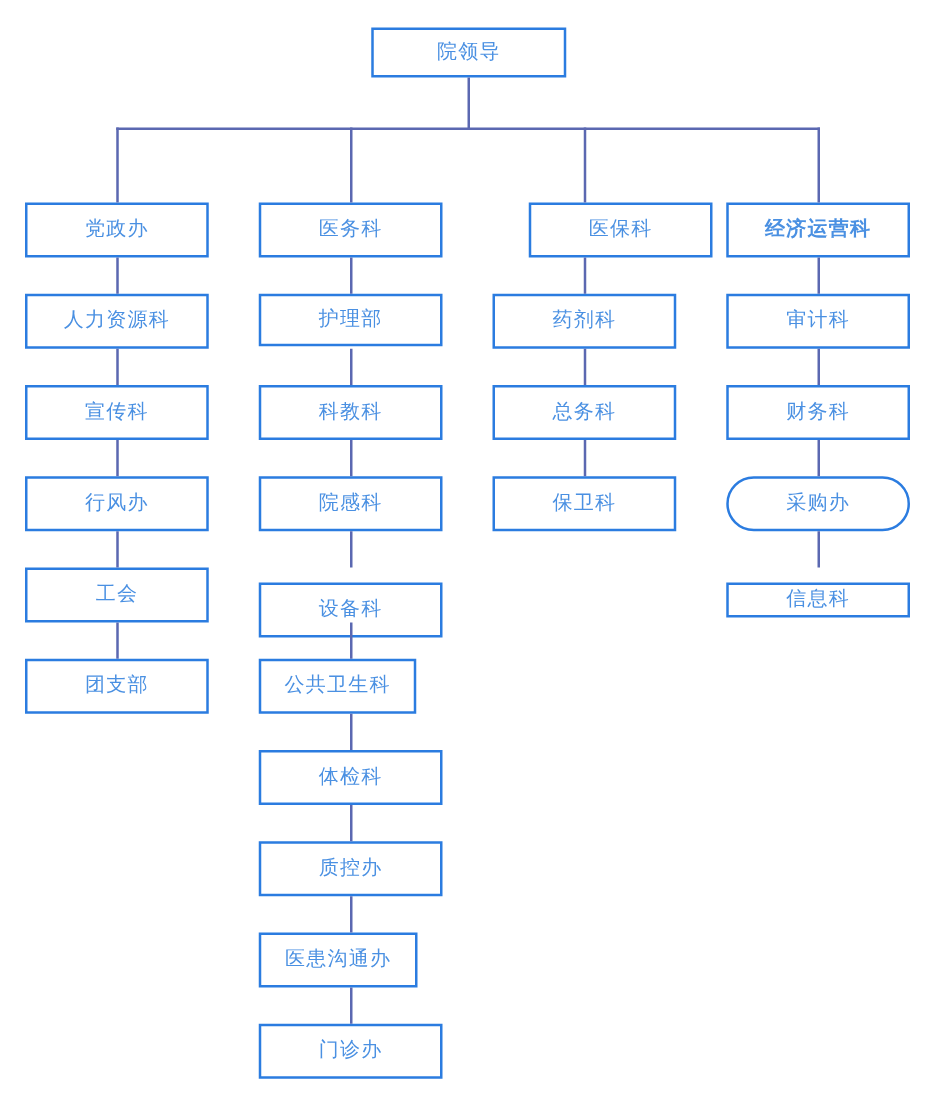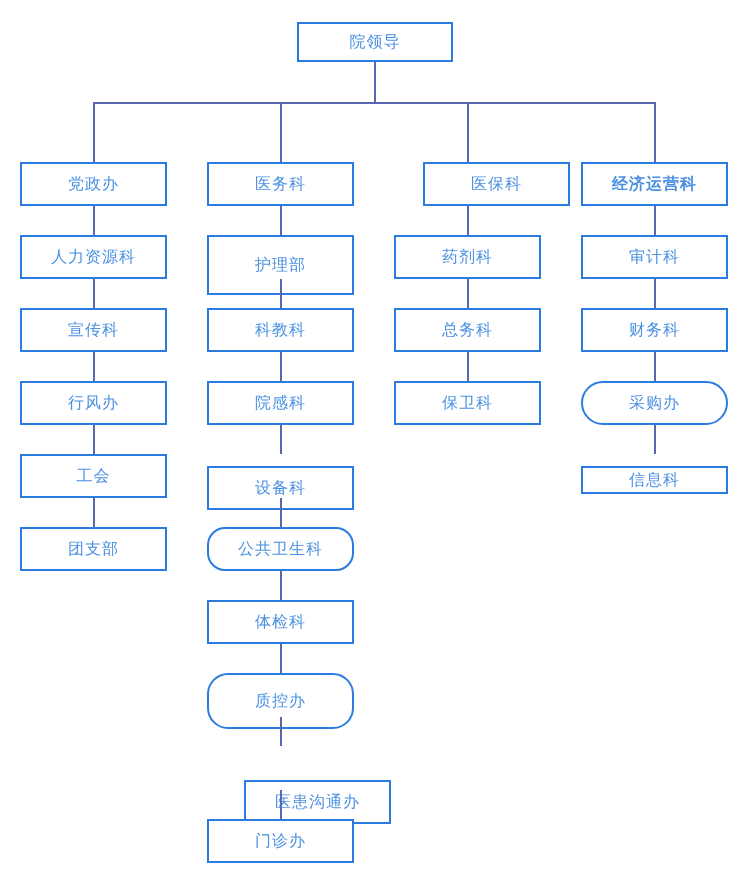--- a/index.html
+++ b/index.html
@@ -40,28 +40,28 @@
 <div class="stage">
   <div class="node" style="left:297px; top:22px; width:156px; height:40px;">院领导</div>
   <div>
       <div class="node" style="left: 20px; top: 162px; width: 147px; height: 44px;">党政办</div>
       <div class="node" style="left: 20px; top: 235px; width: 147px; height: 44px;">人力资源科</div>
       <div class="node" style="left: 20px; top: 308px; width: 147px; height: 44px;">宣传科</div>
       <div class="node" style="left: 20px; top: 381px; width: 147px; height: 44px;">行风办</div>
       <div class="node" style="left: 20px; top: 454px; width: 147px; height: 44px;">工会</div>
       <div class="node" style="left: 20px; top: 527px; width: 147px; height: 44px;">团支部</div>
       <div class="node" style="left: 207px; top: 162px; width: 147px; height: 44px;">医务科</div>
-      <div class="node" style="left: 207px; top: 235px; width: 147px; height: 60px;">护理部</div>
+      <div class="node" style="left: 207px; top: 235px; width: 147px; height: 42px;">护理部</div>
       <div class="node" style="left: 207px; top: 308px; width: 147px; height: 44px; text-align: right;">科教科</div>
       <div class="node" style="left: 207px; top: 381px; width: 147px; height: 44px;">院感科</div>
       <div class="node" style="left: 207px; top: 454px; width: 147px; height: 44px; margin-top: 12px;">设备科</div>
-      <div class="node" style="left: 207px; top: 527px; width: 147px; height: 44px; border-radius: 18px;">公共卫生科</div>
+      <div class="node" style="left: 207px; top: 527px; width: 126px; height: 44px;">公共卫生科</div>
       <div class="node" style="left: 207px; top: 600px; width: 147px; height: 44px;">体检科</div>
-      <div class="node" style="left: 207px; top: 673px; width: 147px; height: 56px; border-radius: 21px;">质控办</div>
-      <div class="node" style="left: 207px; top: 780px; width: 147px; height: 44px; margin-left: 37px;">医患沟通办</div>
+      <div class="node" style="left: 207px; top: 673px; width: 147px; height: 44px;">质控办</div>
+      <div class="node" style="left: 207px; top: 746px; width: 127px; height: 44px;">医患沟通办</div>
       <div class="node" style="left: 207px; top: 819px; width: 147px; height: 44px;">门诊办</div>
       <div class="node" style="left: 394px; top: 162px; width: 147px; height: 44px; margin-left: 29px;">医保科</div>
       <div class="node" style="left: 394px; top: 235px; width: 147px; height: 44px;">药剂科</div>
       <div class="node" style="left: 394px; top: 308px; width: 147px; height: 44px;">总务科</div>
       <div class="node" style="left: 394px; top: 381px; width: 147px; height: 44px;">保卫科</div>
       <div class="node" style="left: 581px; top: 162px; width: 147px; height: 44px; font-weight: bold;">经济运营科</div>
       <div class="node" style="left: 581px; top: 235px; width: 147px; height: 44px;">审计科</div>
       <div class="node" style="left: 581px; top: 308px; width: 147px; height: 44px;">财务科</div>
       <div class="node" style="left: 581px; top: 381px; width: 147px; height: 44px; border-radius: 22px;">采购办</div>
       <div class="node" style="left: 581px; top: 466px; width: 147px; height: 28px;">信息科</div>

